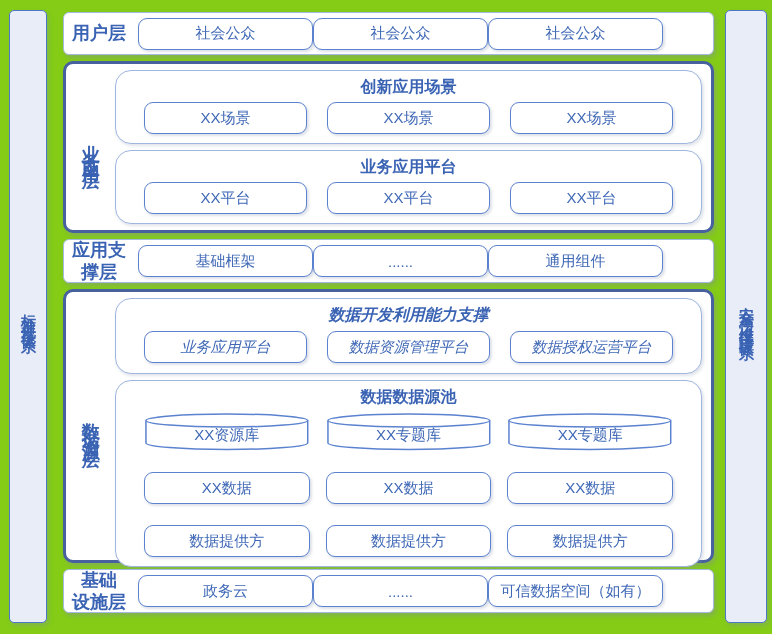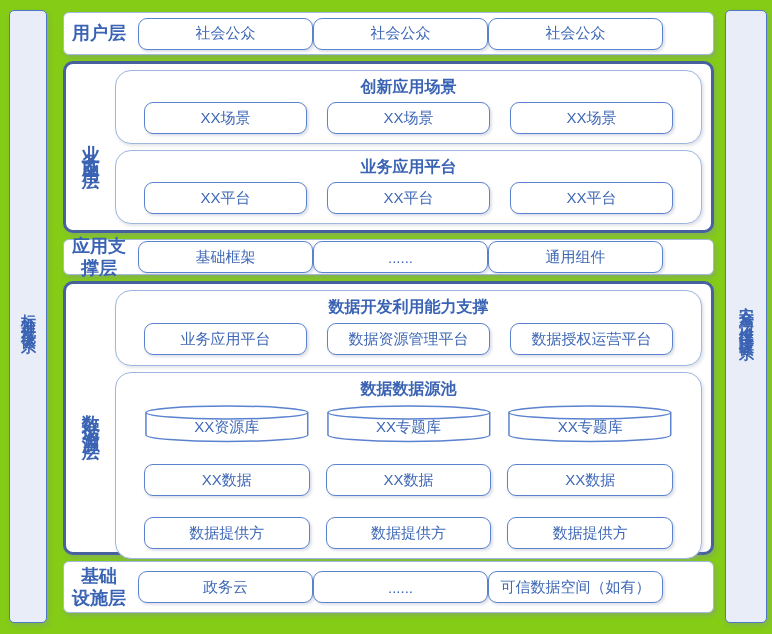--- a/index.html
+++ b/index.html
@@ -17,23 +17,23 @@
          font-size:15px;letter-spacing:5px;color:var(--label,#3A63B4);}
 
   
   .content{position:absolute;left:63px;top:12px;width:651px;display:flex;flex-direction:column;box-sizing:border-box;}
   .layer{display:flex;background:#fff;border:1.4px solid var(--light-border,#A4B9DF);
          border-radius:6px;box-shadow:2px 3px 4px rgba(130,140,165,.40);
          margin-bottom:6px;box-sizing:border-box;}
   .layer.dark{border:3px solid var(--dark-border,#46619E);border-radius:10px;}
   .layer-user{height:43px;}
   .layer-business{height:172px;}
-  .layer-support{height:36px;}
+  .layer-support{height:44px;}
   .layer-data{height:274px;}
-  .layer-infra{height:52px;margin-bottom:0;}
+  .layer-infra{height:44px;margin-bottom:0;}
 
   .layer-label{flex:0 0 70px;display:flex;align-items:center;justify-content:center;
                color:var(--label,#3A63B4);font-weight:bold;font-size:18px;text-align:center;
                white-space:pre-line;line-height:1.25;}
   .layer-label.v{flex-basis:49px;writing-mode:vertical-rl;text-orientation:upright;
                  letter-spacing:7px;white-space:normal;}
 
   .boxes{flex:1;display:flex;align-items:center;gap:0;padding:0 50px 0 4px;}
   .box{flex:1;height:32px;display:flex;align-items:center;justify-content:center;
        background:#fff;border:1.4px solid var(--box-border,#5B82CF);border-radius:9px;
@@ -109,21 +109,21 @@
       <div class="boxes">
         <div class="box">基础框架</div>
         <div class="box">......</div>
         <div class="box">通用组件</div>
       </div>
     </section>
 
     <section class="layer dark layer-data">
       <div class="layer-label v">数据资源层</div>
       <div class="panels">
-        <div class="panel" style="flex:0 0 76px;">
+        <div class="panel" style="flex:0 0 76px;font-style:italic;">
           <div class="panel-title">数据开发利用能力支撑</div>
           <div class="boxes">
             <div class="box">业务应用平台</div>
             <div class="box">数据资源管理平台</div>
             <div class="box">数据授权运营平台</div>
           </div>
         </div>
         <div class="panel grow">
           <div class="panel-title">数据数据源池</div>
           <div class="pool-rows">

